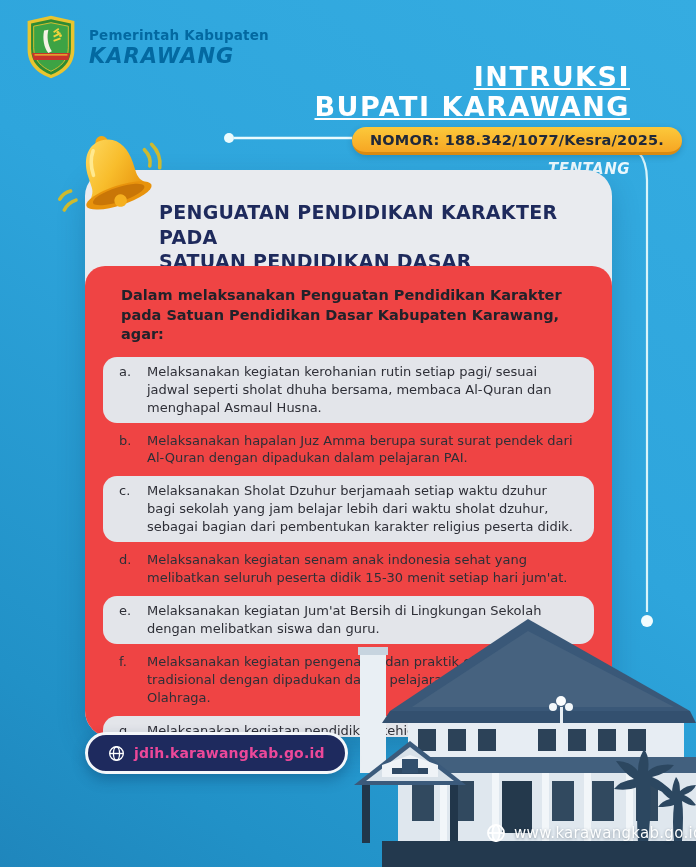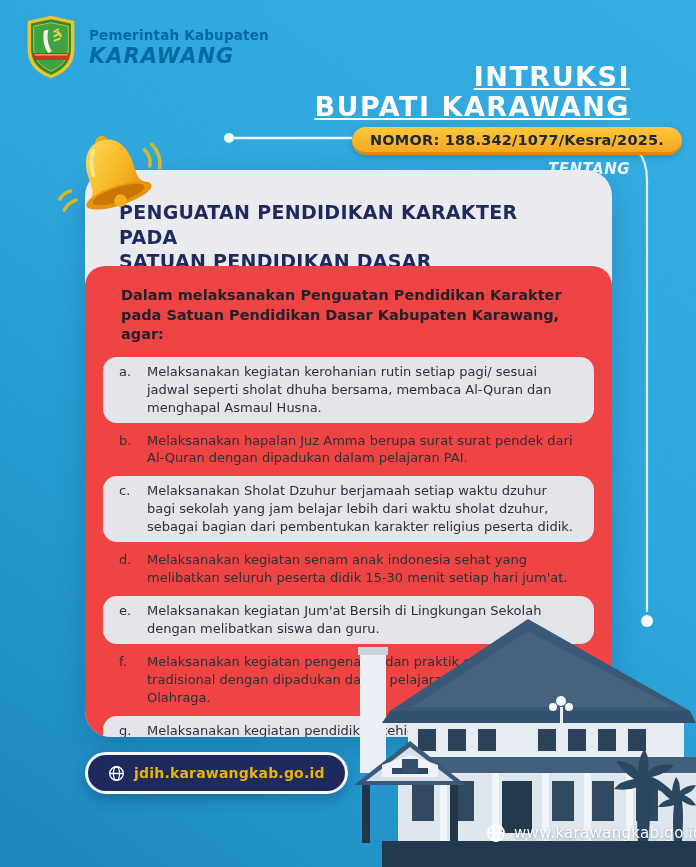--- a/index.html
+++ b/index.html
@@ -37,44 +37,44 @@
 
   
   .decor-svg { position:absolute; inset:0; width:696px; height:867px; pointer-events:none; }
 
   
   .card {
     position:absolute; left:85px; top:170px; width:527px; height:567px;
     background:#E9EBEF; border-radius:26px;
     box-shadow:0 12px 28px rgba(0,50,85,.22);
   }
-  .card-title { padding:30px 34px 18px 34px; color:#1E2A5C; font-weight:bold; font-size:19px; line-height:1.3; letter-spacing:.3px; }
+  .card-title { padding:30px 34px 18px 34px; color:#1E2A5C; font-weight:bold; font-size:19px; line-height:1.3; letter-spacing:.3px;margin-left:40px; }
   .card-panel {
     position:absolute; left:0; right:0; top:96px; bottom:0;
     background:#ef4444; border-radius:20px 20px 26px 26px;
     padding:20px 18px 14px 18px; overflow:hidden;
   }
   .intro { color:#22222A; font-weight:bold; font-size:14.5px; line-height:1.35; padding:0 0 12px 18px; }
   .item { display:flex; gap:10px; padding:6px 14px 6px 16px; margin-bottom:3px; border-radius:14px;
           font-size:13px; line-height:1.38; color:#2E2F37; }
   .item.shaded { background:#E3E5EA; }
   .item-label { flex:0 0 18px; }
   .item-text { flex:1; padding-right:4px; }
 
   
   .bell-wrap { position:absolute; left:58px; top:124px; width:108px; height:100px; pointer-events:none; }
 
   
   .jdih-badge {
     position:absolute; left:85px; top:732px; height:42px;
     display:flex; align-items:center; gap:9px; padding:0 20px;
     background:#1E2A5E; border:3px solid #F4F7FA; border-radius:24px;
-    color:#eab308; font-size:14px; font-weight:bold; letter-spacing:.2px;
+    color:#ec4899; font-size:14px; font-weight:bold; letter-spacing:.2px;
     box-shadow:0 6px 14px rgba(0,40,80,.3);
-    z-index:6; cursor:pointer;margin-top:20px;
+    z-index:6; cursor:pointer;
   }
   .globe { width:17px; height:17px; }
 
   .website {
     position:absolute; left:486px; bottom:24px; z-index:5;
     display:flex; align-items:center; gap:8px;
     color:#FDFEFE; font-size:15px; letter-spacing:.3px; white-space:nowrap;
     text-shadow:0 1px 3px rgba(20,40,60,.45); cursor:pointer;
   }
   .website .globe { width:20px; height:20px; }

